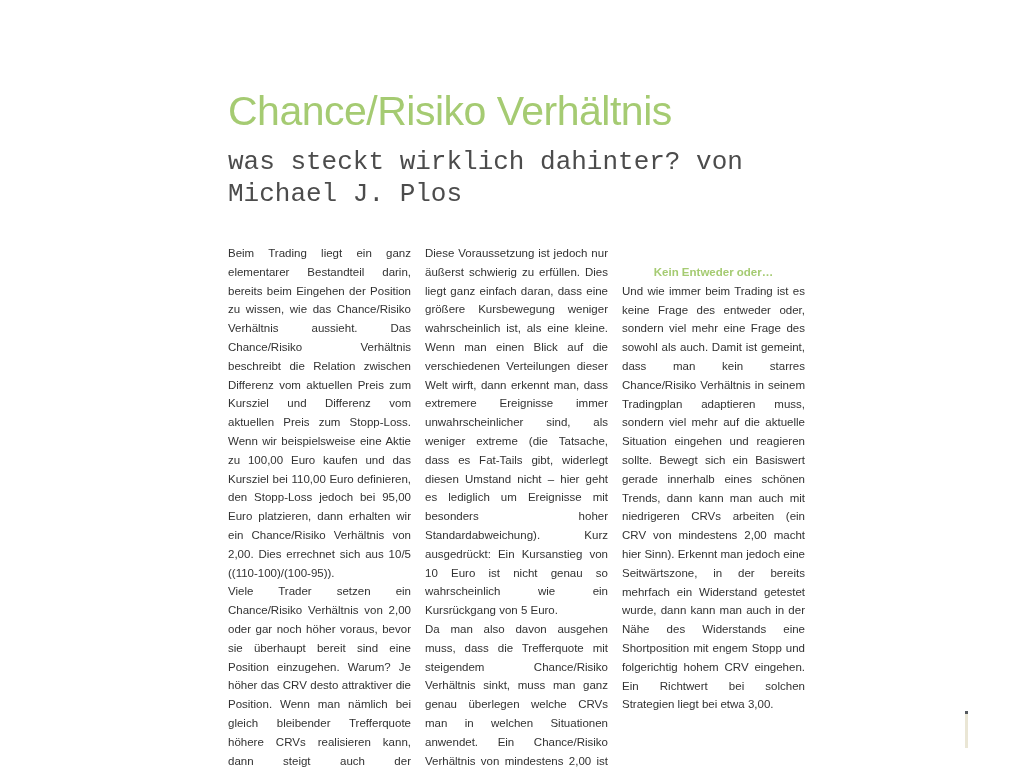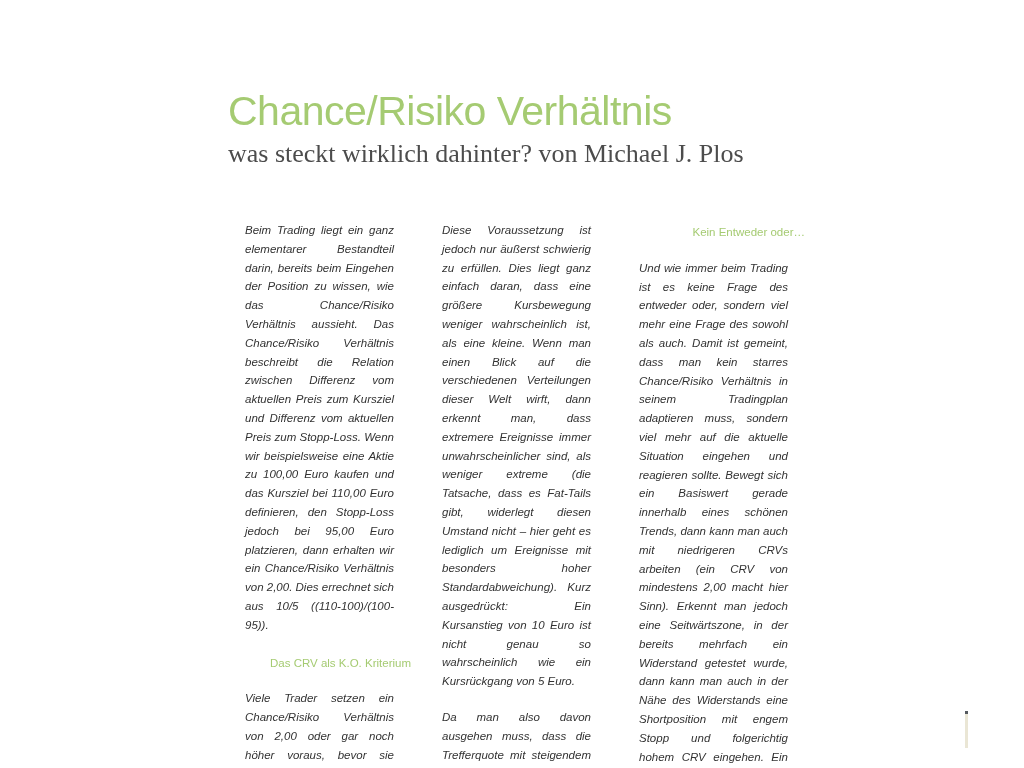--- a/index.html
+++ b/index.html
@@ -25,51 +25,51 @@
   }
   .title{
     font-family:"Liberation Sans",sans-serif;
     font-weight:400;
     font-size:41px;
     line-height:46px;
     letter-spacing:-0.5px;
     color:var(--accent-green);
   }
   .subtitle{
-    font-family:Liberation Serif, serif;
+    font-family:Liberation Mono, monospace;
     font-weight:400;
     font-size:26px;
     line-height:32px;
     color:var(--subtitle-text);
-    margin-top:4px;
+    margin-top:12px;
   }
   .columns{
     display:flex;
     gap:14px;
     margin-top:34px;
   }
   .col{
     width:183px;
     flex:0 0 183px;
     font-size:11.5px;
     line-height:18.8px;
     color:var(--body-text);
     text-align:justify;
     hyphens:auto;
     -webkit-hyphens:auto;
   }
-  .col p{margin:17px;font-style:italic;}
+  .col p{margin:0;}
   .col p.cont{text-align-last:justify;}
   .col h3{
     font-size:11.5px;
-    font-weight:400;
+    font-weight:700;
     line-height:18.8px;
     color:var(--accent-green);
     margin:19px 0 0 0;
-    text-align:right;
+    text-align:center;
   }
 
   .edge-strip{
     position:absolute;
     right:1px;top:714px;
     width:3px;height:34px;
     background:var(--edge-strip);
   }
   .edge-dot{
     position:absolute;
@@ -86,21 +86,20 @@
   <div class="content">
 
     <h1 class="title">Chance/Risiko Verhältnis</h1>
 
     <h2 class="subtitle">was steckt wirklich dahinter? von Michael J. Plos</h2>
 
     <div class="columns">
 
       <div class="col">
         <p>Beim Trading liegt ein ganz elementarer Bestandteil darin, bereits beim Eingehen der Position zu wissen, wie das Chance/Risiko Verhältnis aussieht. Das Chance/Risiko Verhältnis beschreibt die Relation zwischen Differenz vom aktuellen Preis zum Kursziel und Differenz vom aktuellen Preis zum Stopp-Loss. Wenn wir beispielsweise eine Aktie zu 100,00 Euro kaufen und das Kursziel bei 110,00 Euro definieren, den Stopp-Loss jedoch bei 95,00 Euro platzieren, dann erhalten wir ein Chance/Risiko Verhältnis von 2,00. Dies errechnet sich aus 10/5 ((110-100)/(100-95)).</p>
-        <h3>Das CRV als K.O. Kriterium</h3>
         <p>Viele Trader setzen ein Chance/Risiko Verhältnis von 2,00 oder gar noch höher voraus, bevor sie überhaupt bereit sind eine Position einzugehen. Warum? Je höher das CRV desto attraktiver die Position. Wenn man nämlich bei gleich bleibender Trefferquote höhere CRVs realisieren kann, dann steigt auch der Erwartungswert des eigenen Systems bzw. der eigenen Strategie. Man könnte auch sagen, dass sich die durchschnittlichen Gewinne erhöhen. Wie bereits erwähnt, ist die Voraussetzung dafür eine gleich bleibende Trefferquote.</p>
       </div>
 
       <div class="col">
         <p>Diese Voraussetzung ist jedoch nur äußerst schwierig zu erfüllen. Dies liegt ganz einfach daran, dass eine größere Kursbewegung weniger wahrscheinlich ist, als eine kleine. Wenn man einen Blick auf die verschiedenen Verteilungen dieser Welt wirft, dann erkennt man, dass extremere Ereignisse immer unwahrscheinlicher sind, als weniger extreme (die Tatsache, dass es Fat-Tails gibt, widerlegt diesen Umstand nicht – hier geht es lediglich um Ereignisse mit besonders hoher Standardabweichung). Kurz ausgedrückt: Ein Kursanstieg von 10 Euro ist nicht genau so wahrscheinlich wie ein Kursrückgang von 5 Euro.</p>
         <p class="cont">Da man also davon ausgehen muss, dass die Trefferquote mit steigendem Chance/Risiko Verhältnis sinkt, muss man ganz genau überlegen welche CRVs man in welchen Situationen anwendet. Ein Chance/Risiko Verhältnis von mindestens 2,00 ist dann sinnvoll, wenn man beispielsweise in die Trendrichtung tradet, den Trend also auf der eigenen Seite hat. Hier hat man naturgemäß eine höhere Trefferquote. Stellt man sich jedoch gegen den Trend, verfolgt also eine Countertrend-Strategie,</p>
       </div>
 
       <div class="col">
         <h3>Kein Entweder oder…</h3>

